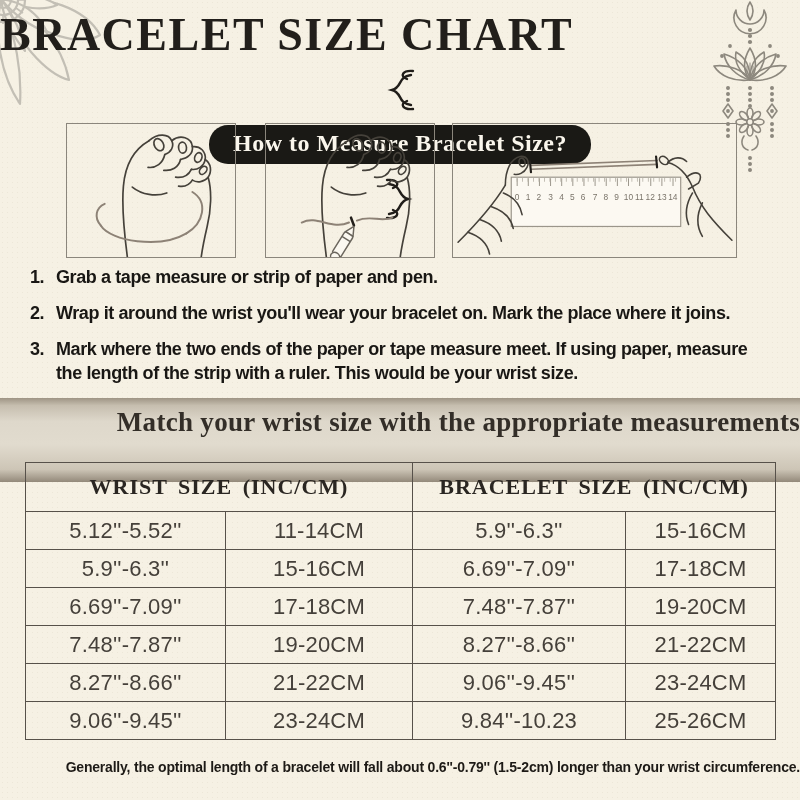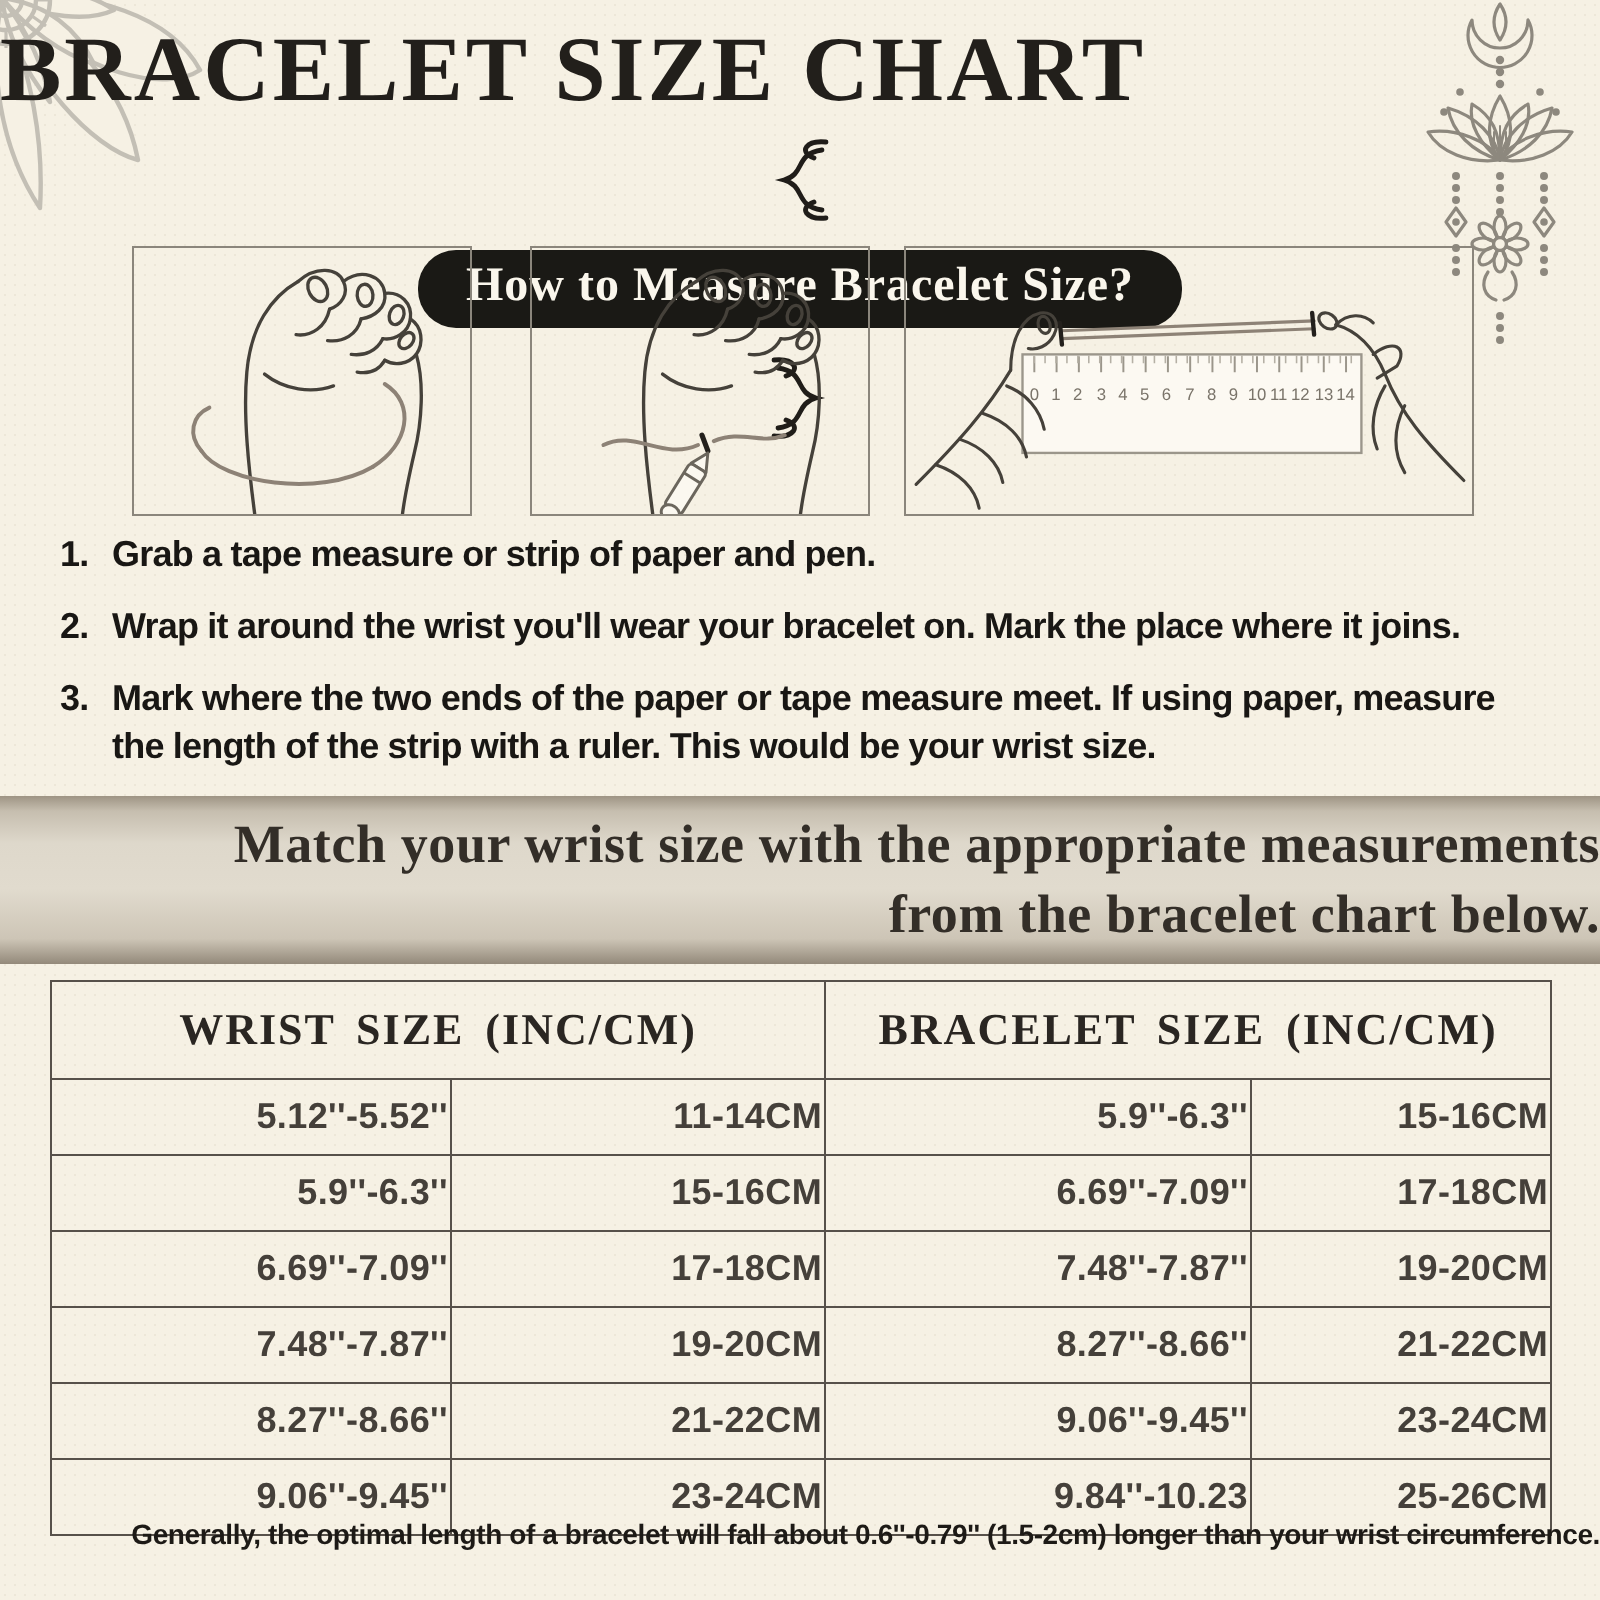--- a/index.html
+++ b/index.html
@@ -48,32 +48,32 @@
   .banner{
     position:absolute;top:398px;left:0;width:800px;height:84px;
     background:linear-gradient(180deg,#9e9484 0%,#c6beaf 9%,#ded8cb 28%,#e1dbce 55%,#cdc5b6 85%,#93897a 100%);
     text-align:right;
     font-family:"Liberation Serif", serif;font-weight:700;
     font-size:27px;line-height:35px;color:#332e28;
     padding-top:7px;box-sizing:border-box;letter-spacing:0.3px;
   }
   
   table.size{
-    position:absolute;top:490px;left:25px;width:750px;
+    position:absolute;top:462px;left:25px;width:750px;
     border-collapse:collapse;table-layout:fixed;padding-left:12px;
   }
   table.size th, table.size td{
     border:1px solid #57514a;text-align:center;vertical-align:middle;
   }
   table.size th{
     height:46px;font-family:"Liberation Serif", serif;font-weight:700;
     font-size:22px;letter-spacing:1px;color:#2a2622;word-spacing:4px;
   }
   table.size td{
-    height:35px;font-size:18px;font-weight:700;color:#45403a;letter-spacing:0.2px;text-align:right;
+    height:35px;font-size:22px;font-weight:400;color:#45403a;letter-spacing:0.2px;
   }
   
   .footer{
     position:absolute;top:759px;left:0;width:100%;text-align:right;
     font-size:14px;font-weight:700;color:#1d1a16;letter-spacing:-0.2px;
   }
   .hiddefs{position:absolute;width:0;height:0;overflow:hidden;}
 </style>
 </head>
 <body>
@@ -276,21 +276,20 @@
       <span>Wrap it around the wrist you'll wear your bracelet on. Mark the place where it joins.</span>
     </div>
     <div class="instr-item">
       <span class="instr-num">3.</span>
       <span>Mark where the two ends of the paper or tape measure meet. If using paper, measure the length of the strip with a ruler. This would be your wrist size.</span>
     </div>
   </div>
 
   <div class="banner">
     <div>Match your wrist size with the appropriate measurements</div>
-    <div>from the bracelet chart below.</div>
   </div>
 
   <table class="size">
     <colgroup>
         <col style="width:200px">
         <col style="width:187px">
         <col style="width:213px">
         <col style="width:150px">
       </colgroup>
     <thead>

